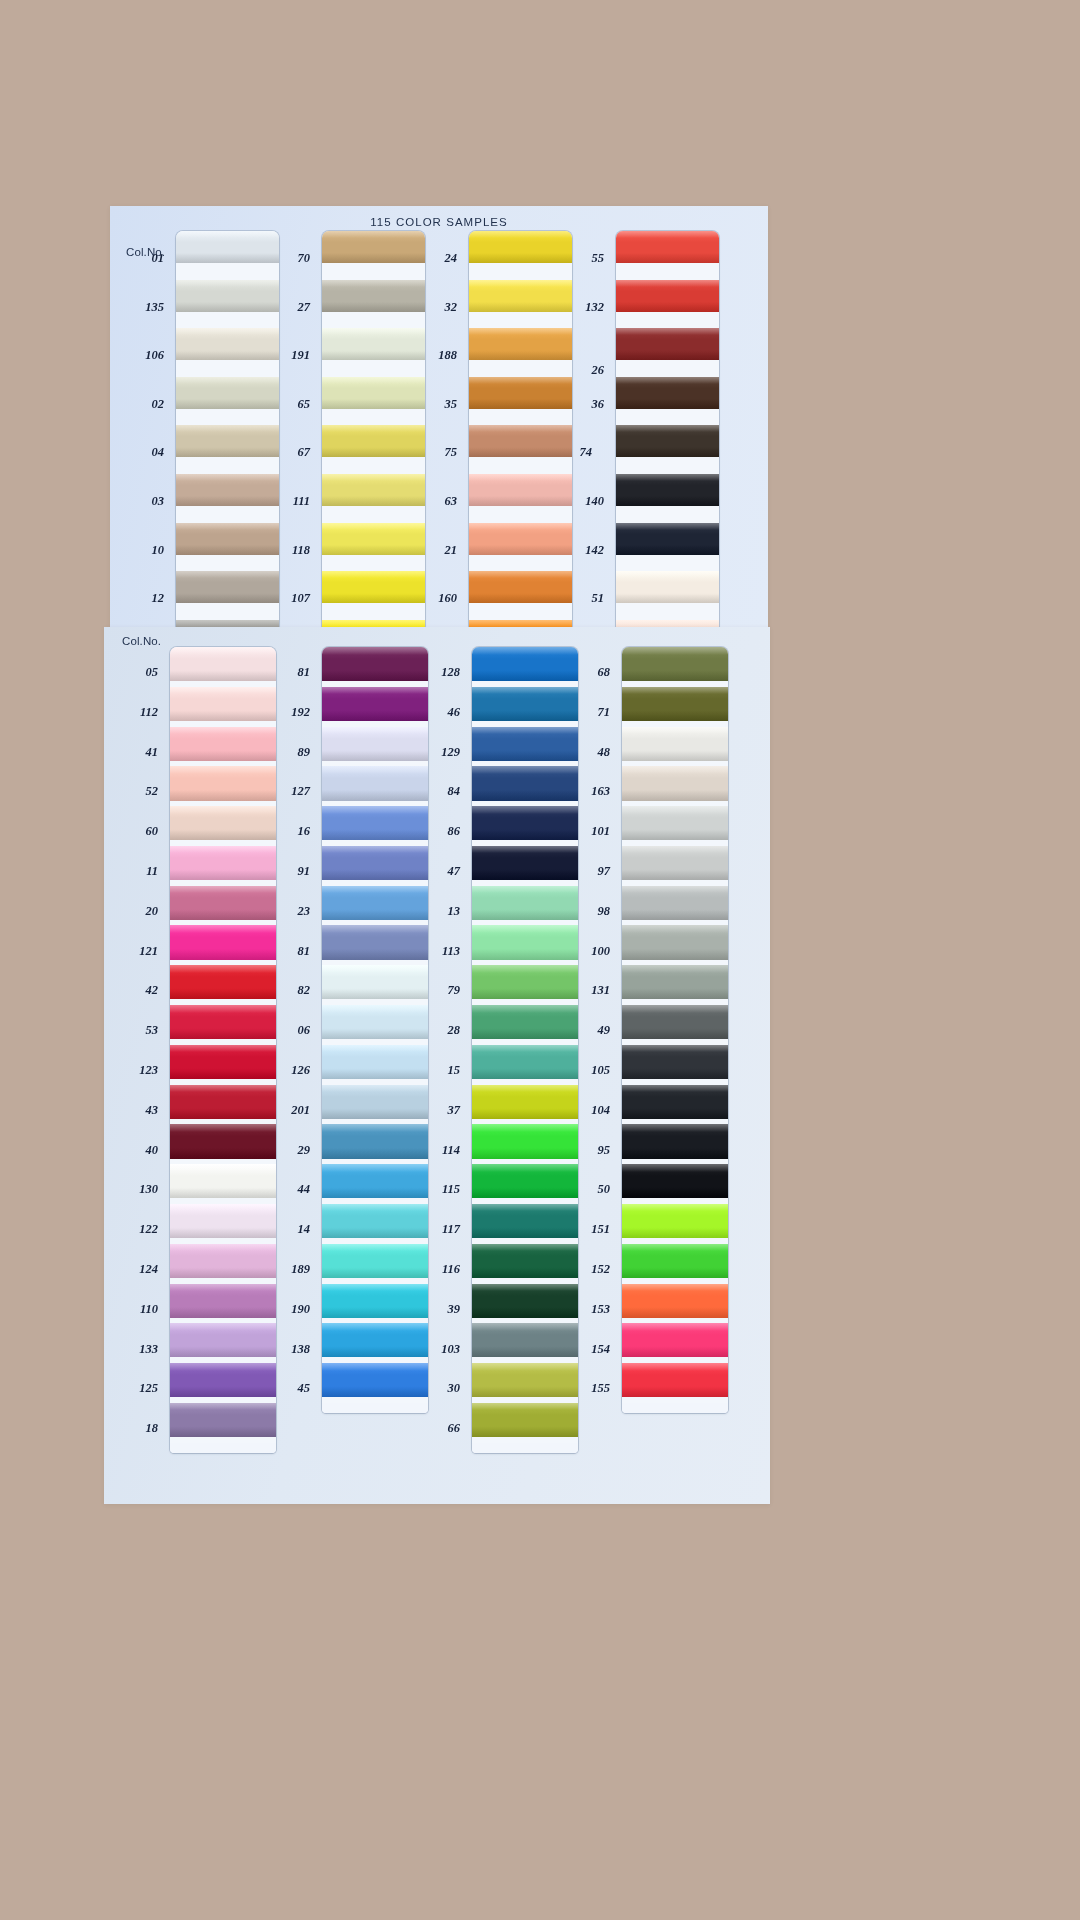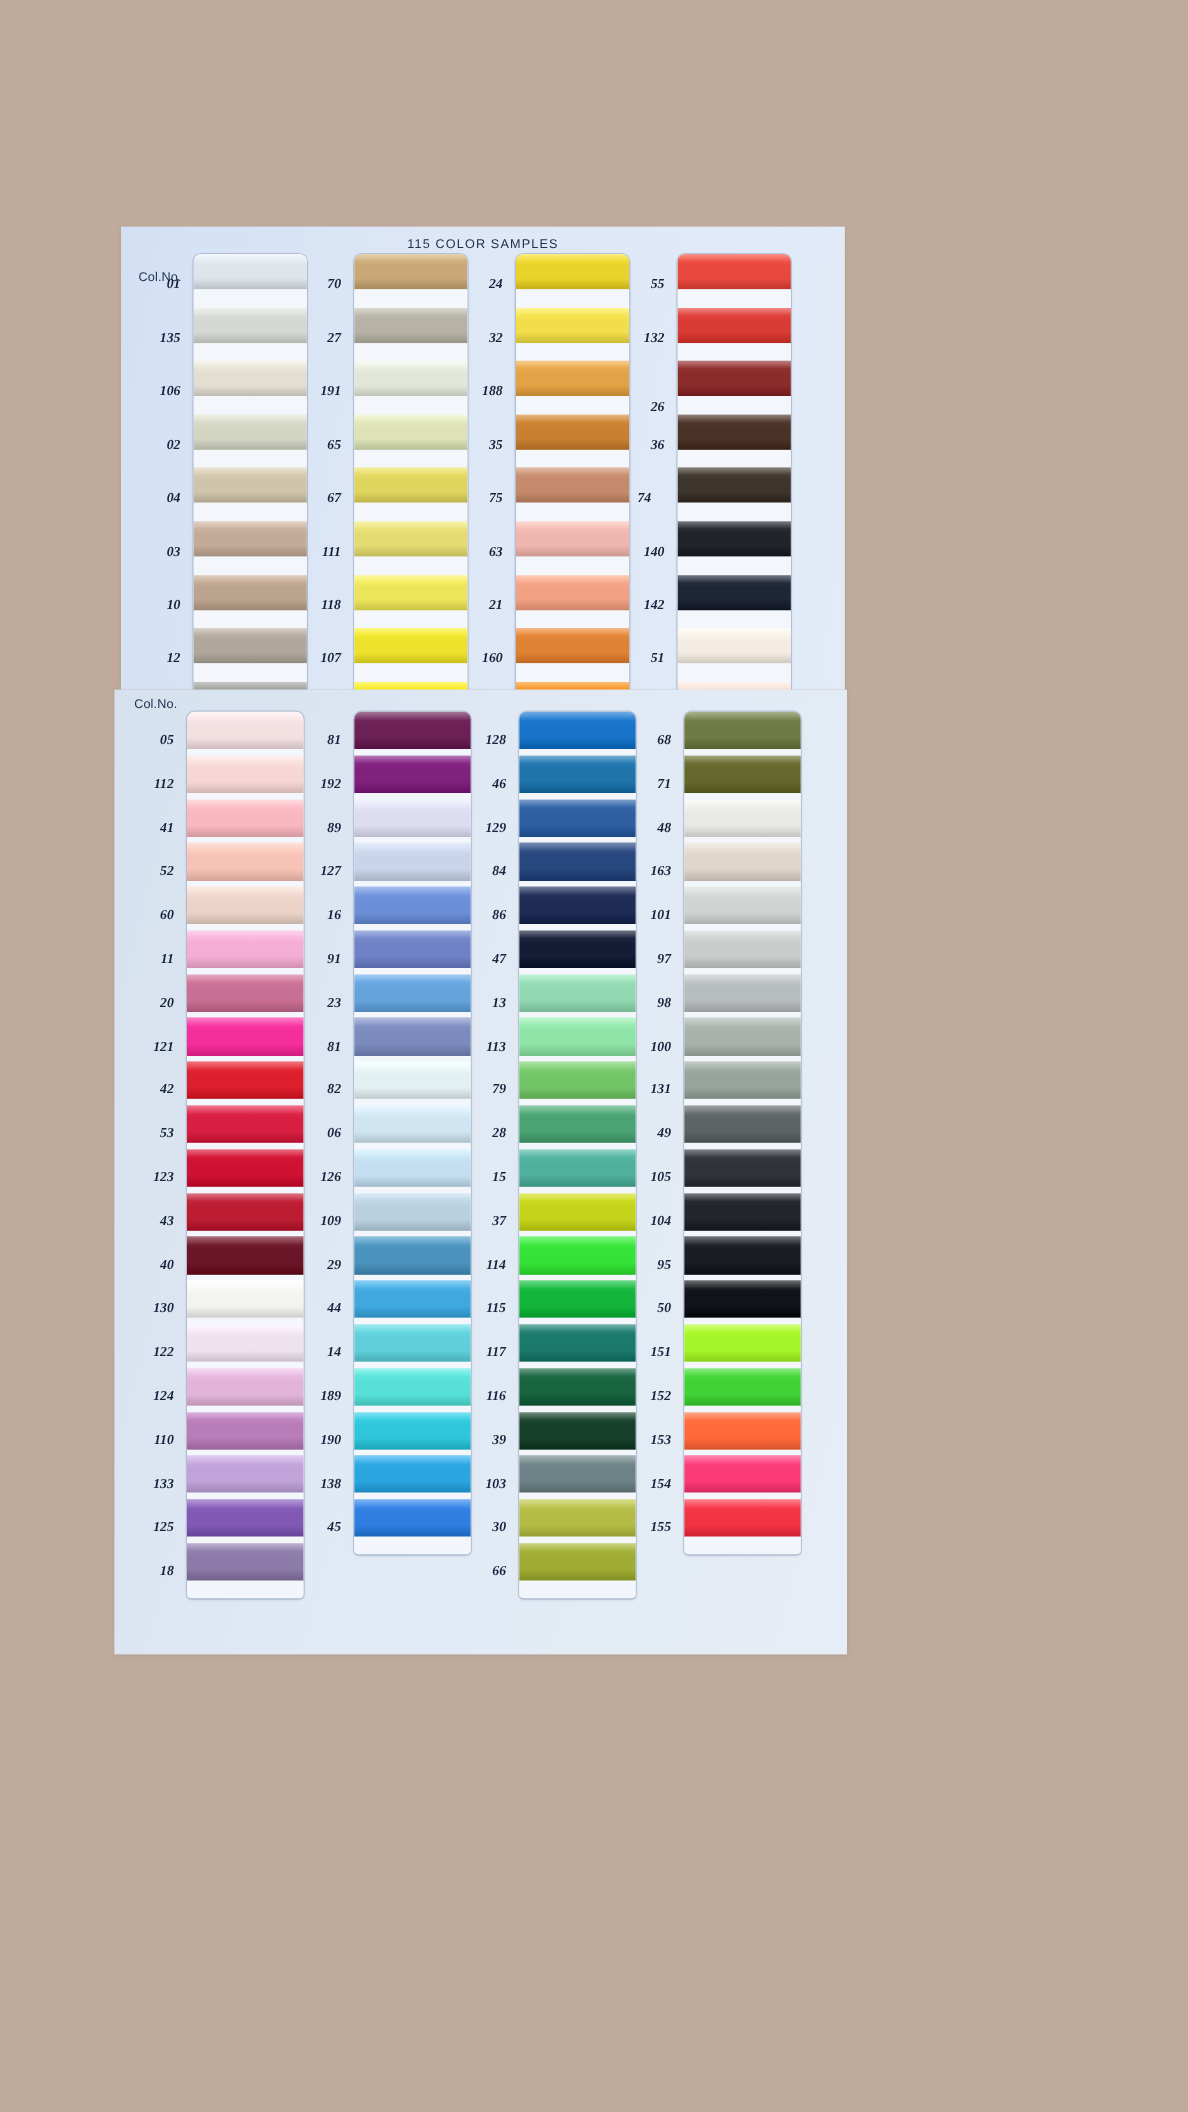--- a/index.html
+++ b/index.html
@@ -345,21 +345,21 @@
       <div class="num" style="right: 460px; top: 77.8px;">192</div>
       <div class="num" style="right: 460px; top: 117.6px;">89</div>
       <div class="num" style="right: 460px; top: 157.4px;">127</div>
       <div class="num" style="right: 460px; top: 197.2px;">16</div>
       <div class="num" style="right: 460px; top: 237px;">91</div>
       <div class="num" style="right: 460px; top: 276.8px;">23</div>
       <div class="num" style="right: 460px; top: 316.6px;">81</div>
       <div class="num" style="right: 460px; top: 356.4px;">82</div>
       <div class="num" style="right: 460px; top: 396.2px;">06</div>
       <div class="num" style="right: 460px; top: 436px;">126</div>
-      <div class="num" style="right: 460px; top: 475.8px;">109</div>
+      <div class="num" style="right: 460px; top: 475.8px;">201</div>
       <div class="num" style="right: 460px; top: 515.6px;">29</div>
       <div class="num" style="right: 460px; top: 555.4px;">44</div>
       <div class="num" style="right: 460px; top: 595.2px;">14</div>
       <div class="num" style="right: 460px; top: 635px;">189</div>
       <div class="num" style="right: 460px; top: 674.8px;">190</div>
       <div class="num" style="right: 460px; top: 714.6px;">138</div>
       <div class="num" style="right: 460px; top: 754.4px;">45</div>
       <div class="stack" style="left: 368px; top: 20px; width: 106px;">
         <div class="swatch" title="128" style="height: 34.2px; background: linear-gradient(rgb(40, 132, 217) 0%, rgb(24, 116, 201) 35%, rgb(24, 116, 201) 68%, rgb(10, 102, 187) 100%);"></div>
         <div class="gapline" style="height: 5.6px;"></div>

